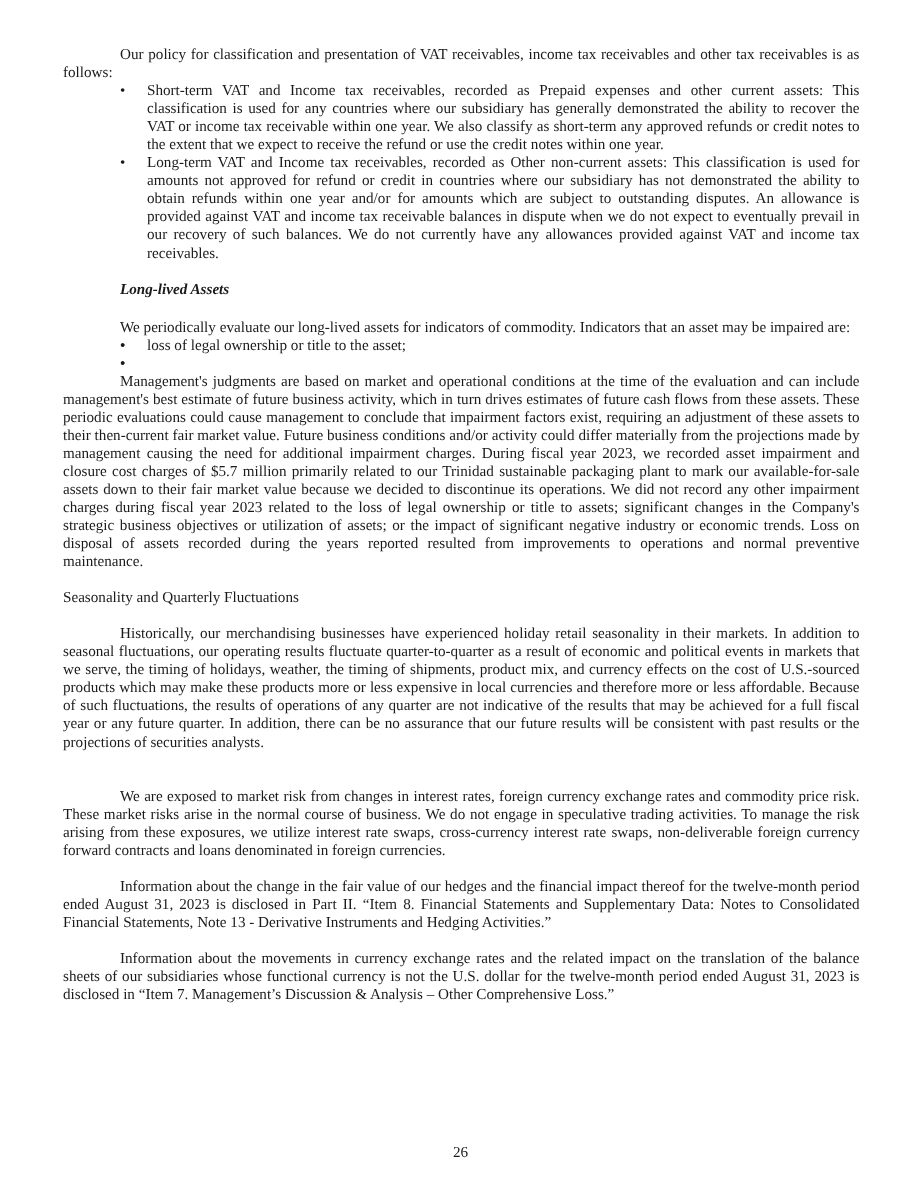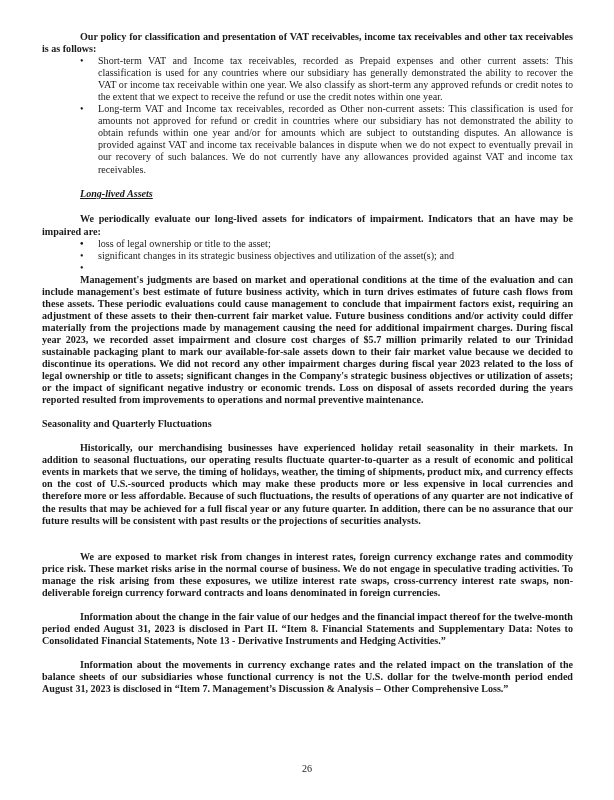--- a/index.html
+++ b/index.html
@@ -3,48 +3,48 @@
 <meta charset="utf-8">
 <style>
   html, body { margin: 0; padding: 0; background: #ffffff; }
   body {
     width: 614px; height: 800px; position: relative; overflow: hidden;
     font-family: "Liberation Serif", "DejaVu Serif", serif;
     font-size: 10.1px; line-height: 12.05px; color: #1a1a1a;
   }
   .page { position: absolute; left: 42px; top: 31px; width: 531px; }
   p { margin: 0; text-align: justify; }
-  .indent { text-indent: 38px; font-weight: bold; }
+  .indent { text-indent: 38px; }
   .gap { height: 12px; }
   ul { list-style: none; margin: 0; padding: 0; }
   ul li { position: relative; padding-left: 56px; text-align: justify; }
   ul li .bullet { position: absolute; left: 38px; top: 0; }
-  .h-italic { font-weight: bold; font-style: italic; padding-left: 38px; text-decoration: underline; }
-  .h-bold { font-weight: bold; }
+  .h-italic { font-weight: bold; font-style: italic; padding-left: 38px; }
+  .h-bold { font-weight: normal; }
   .page-number { position: absolute; top: 763px; left: 0; width: 614px; text-align: center; }
 </style>
 </head>
 <body>
 
 <div class="page">
 
   <p class="indent">Our policy for classification and presentation of VAT receivables, income tax receivables and other tax receivables is as follows:</p>
   <ul>
     <li><span class="bullet">•</span><span>Short-term VAT and Income tax receivables, recorded as Prepaid expenses and other current assets: This classification is used for any countries where our subsidiary has generally demonstrated the ability to recover the VAT or income tax receivable within one year. We also classify as short-term any approved refunds or credit notes to the extent that we expect to receive the refund or use the credit notes within one year.</span></li>
     <li><span class="bullet">•</span><span>Long-term VAT and Income tax receivables, recorded as Other non-current assets: This classification is used for amounts not approved for refund or credit in countries where our subsidiary has not demonstrated the ability to obtain refunds within one year and/or for amounts which are subject to outstanding disputes. An allowance is provided against VAT and income tax receivable balances in dispute when we do not expect to eventually prevail in our recovery of such balances. We do not currently have any allowances provided against VAT and income tax receivables.</span></li>
   </ul>
 
   <div class="gap"></div>
   <p class="h-italic">Long-lived Assets</p>
   <div class="gap"></div>
-  <p class="indent" style="line-height:13px">We periodically evaluate our long-lived assets for indicators of impairment. Indicators that an have may be impaired are:</p>
+  <p class="indent" style="line-height:13px">We periodically evaluate our long-lived assets for indicators of commodity. Indicators that an asset may be impaired are:</p>
   <ul>
     <li><span class="bullet">•</span></li>
     <li><span class="bullet">•</span><span>loss of legal ownership or title to the asset;</span></li>
-    <li><span class="bullet">•</span><span>significant changes in its strategic business objectives and utilization of the asset(s); and</span></li>
+    <li><span class="bullet">•</span></li>
     <li><span class="bullet">•</span></li>
   </ul>
   <div class="gap"></div>
   <p class="indent">Management's judgments are based on market and operational conditions at the time of the evaluation and can include management's best estimate of future business activity, which in turn drives estimates of future cash flows from these assets. These periodic evaluations could cause management to conclude that impairment factors exist, requiring an adjustment of these assets to their then-current fair market value. Future business conditions and/or activity could differ materially from the projections made by management causing the need for additional impairment charges. During fiscal year 2023, we recorded asset impairment and closure cost charges of $5.7 million primarily related to our Trinidad sustainable packaging plant to mark our available-for-sale assets down to their fair market value because we decided to discontinue its operations. We did not record any other impairment charges during fiscal year 2023 related to the loss of legal ownership or title to assets; significant changes in the Company's strategic business objectives or utilization of assets; or the impact of significant negative industry or economic trends. Loss on disposal of assets recorded during the years reported resulted from improvements to operations and normal preventive maintenance.</p>
 
   <div class="gap"></div>
   <p class="h-bold">Seasonality and Quarterly Fluctuations</p>
   <div class="gap"></div>
   <p class="indent">Historically, our merchandising businesses have experienced holiday retail seasonality in their markets. In addition to seasonal fluctuations, our operating results fluctuate quarter-to-quarter as a result of economic and political events in markets that we serve, the timing of holidays, weather, the timing of shipments, product mix, and currency effects on the cost of U.S.-sourced products which may make these products more or less expensive in local currencies and therefore more or less affordable. Because of such fluctuations, the results of operations of any quarter are not indicative of the results that may be achieved for a full fiscal year or any future quarter. In addition, there can be no assurance that our future results will be consistent with past results or the projections of securities analysts.</p>
 

